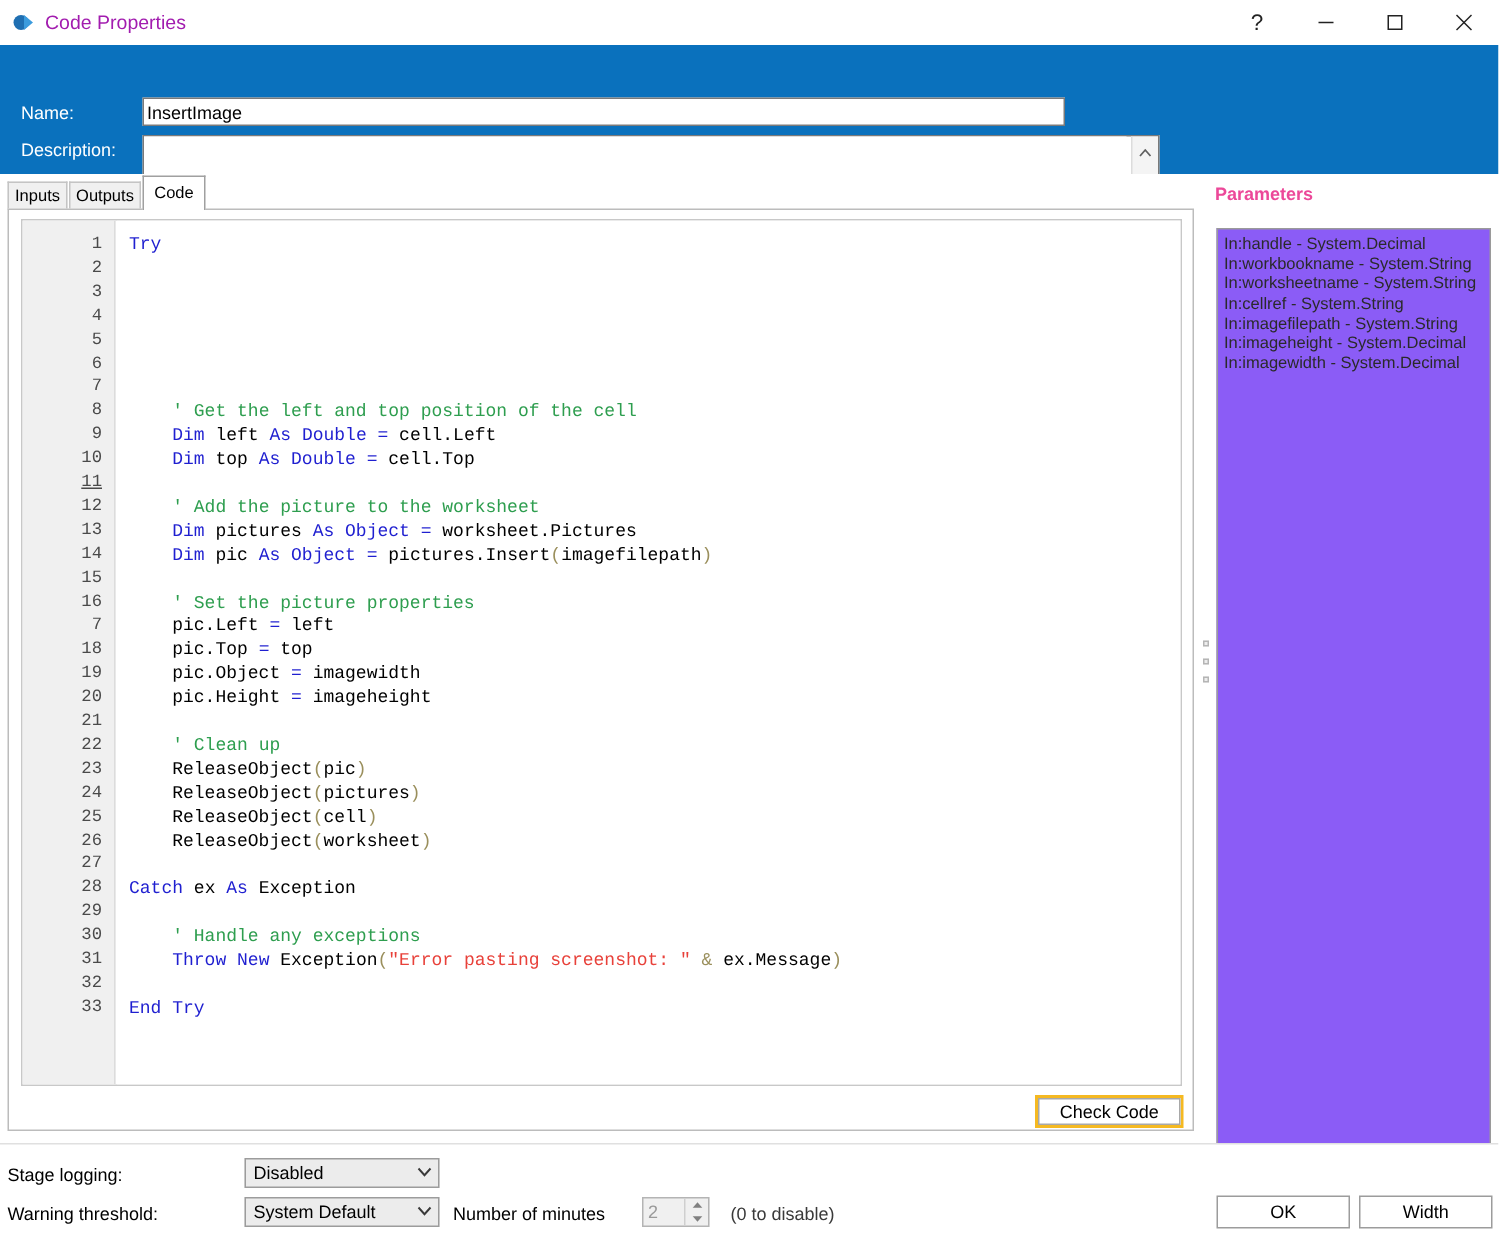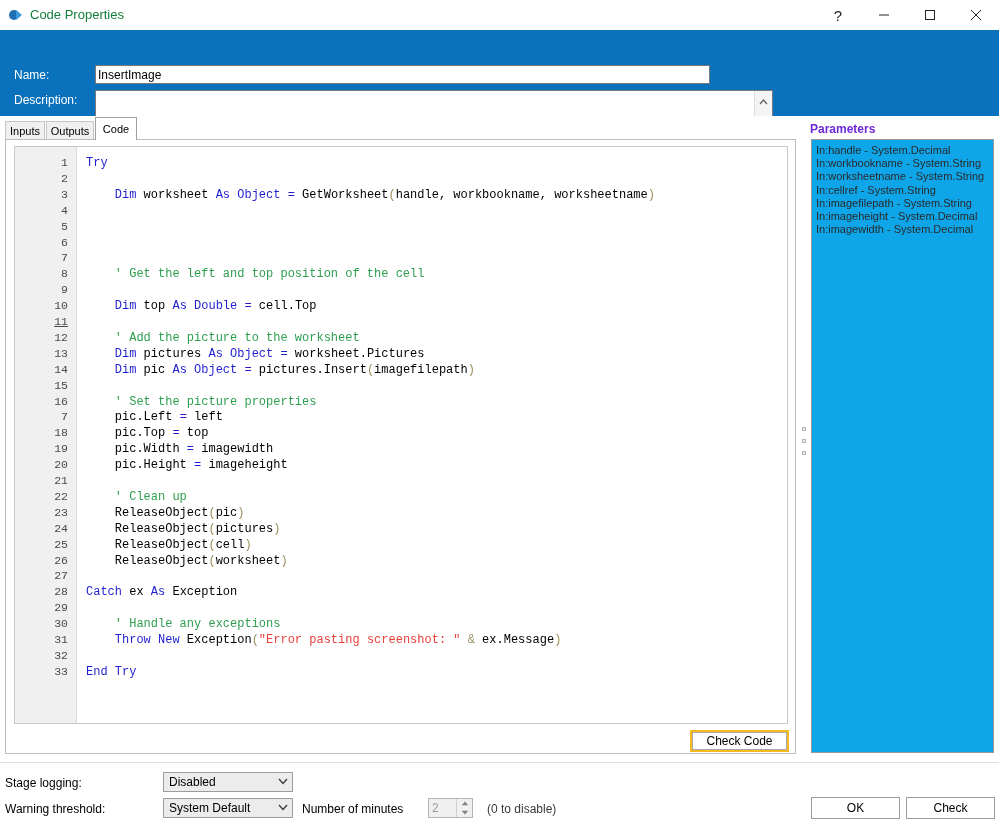--- a/index.html
+++ b/index.html
@@ -16,21 +16,21 @@
   #titlebar{
     position:absolute;left:0;top:0;width:999px;height:30px;
     background:#ffffff;
     border-bottom:1px solid #e8e8e8;
   }
   #app-icon{
     position:absolute;left:8px;top:7px;width:16px;height:16px;
   }
   #title-text{
     position:absolute;left:30px;top:7px;
-    font-size:13px;color:#15803d;
+    font-size:13px;color:#a21caf;
     white-space:nowrap;
   }
   .wbtn{
     position:absolute;top:0;height:30px;width:46px;
     display:flex;align-items:center;justify-content:center;
     color:#222;font-size:13px;
     cursor:default;
     background:transparent;border:none;
     font-family:"Liberation Sans", sans-serif;
   }
@@ -92,21 +92,21 @@
   .tab.sel{
     top:1px;height:23px;background:#ffffff;border-color:#a0a0a0;
     z-index:3;
   }
   #tab-inputs{left:5px;width:40px;}
   #tab-outputs{left:46px;width:48px;}
   #tab-code{left:95px;width:42px;}
 
   #params-title{
     position:absolute;left:810px;top:122px;
-    font-size:12px;font-weight:bold;color:#6d28d9;
+    font-size:12px;font-weight:bold;color:#ec4899;
   }
 
   
   #left-panel{
     position:absolute;left:5px;top:139px;width:791px;height:615px;
     background:#ffffff;border:1px solid #bcbcbc;box-sizing:border-box;
   }
   #code-box{
     position:absolute;left:8px;top:6px;width:774px;height:578px;
     border:1px solid #c8c8c8;background:#ffffff;box-sizing:border-box;
@@ -157,22 +157,22 @@
   #splitter .grip{
     position:absolute;left:3px;width:4px;height:4px;
     background:#ededed;border:1px solid #b5b5b5;box-sizing:border-box;
   }
   #splitter .g1{top:288px;}
   #splitter .g2{top:300px;}
   #splitter .g3{top:312px;}
 
   
   #params-box{
-    position:absolute;left:811px;top:139px;width:183px;height:614px;
-    background:#0ea5e9;border:1px solid #9a9a9a;box-sizing:border-box;
+    position:absolute;left:811px;top:152px;width:183px;height:614px;
+    background:#8b5cf6;border:1px solid #9a9a9a;box-sizing:border-box;
     overflow:hidden;
   }
   .pitem{
     position:absolute;left:4px;white-space:nowrap;
     font-size:11px;color:#2a2a2a;
     font-family:"Liberation Sans", sans-serif;
   }
 
   
   #bottom{
@@ -315,34 +315,34 @@
         <div class="ln" style="top: 438.3px;">28</div>
         <div class="ln" style="top: 454.2px;">29</div>
         <div class="ln" style="top: 470.1px;">30</div>
         <div class="ln" style="top: 486px;">31</div>
         <div class="ln" style="top: 501.9px;">32</div>
         <div class="ln" style="top: 517.8px;">33</div>
       </div>
     <div id="code-area">
         <div class="cl" style="top: 9px;"><span class="kw">Try</span></div>
         <div class="cl" style="top: 24.9px;"></div>
-        <div class="cl" style="top: 40.8px;"><span>    </span><span class="kw">Dim</span><span> worksheet </span><span class="kw">As</span><span> </span><span class="kw">Object</span><span> </span><span class="op">=</span><span> GetWorksheet</span><span class="pn">(</span><span>handle, workbookname, worksheetname</span><span class="pn">)</span></div>
         <div class="cl" style="top: 56.7px;"></div>
         <div class="cl" style="top: 104.4px;"></div>
         <div class="cl" style="top: 120.3px;"><span>    </span><span class="cm">' Get the left and top position of the cell</span></div>
+        <div class="cl" style="top: 136.2px;"><span>    </span><span class="kw">Dim</span><span> left </span><span class="kw">As</span><span> </span><span class="kw">Double</span><span> </span><span class="op">=</span><span> cell.Left</span></div>
         <div class="cl" style="top: 152.1px;"><span>    </span><span class="kw">Dim</span><span> top </span><span class="kw">As</span><span> </span><span class="kw">Double</span><span> </span><span class="op">=</span><span> cell.Top</span></div>
         <div class="cl" style="top: 168px;"></div>
         <div class="cl" style="top: 183.9px;"><span>    </span><span class="cm">' Add the picture to the worksheet</span></div>
         <div class="cl" style="top: 199.8px;"><span>    </span><span class="kw">Dim</span><span> pictures </span><span class="kw">As</span><span> </span><span class="kw">Object</span><span> </span><span class="op">=</span><span> worksheet.Pictures</span></div>
         <div class="cl" style="top: 215.7px;"><span>    </span><span class="kw">Dim</span><span> pic </span><span class="kw">As</span><span> </span><span class="kw">Object</span><span> </span><span class="op">=</span><span> pictures.Insert</span><span class="pn">(</span><span>imagefilepath</span><span class="pn">)</span></div>
         <div class="cl" style="top: 231.6px;"></div>
         <div class="cl" style="top: 247.5px;"><span>    </span><span class="cm">' Set the picture properties</span></div>
         <div class="cl" style="top: 263.4px;"><span>    pic.Left </span><span class="op">=</span><span> left</span></div>
         <div class="cl" style="top: 279.3px;"><span>    pic.Top </span><span class="op">=</span><span> top</span></div>
-        <div class="cl" style="top: 295.2px;"><span>    pic.Width </span><span class="op">=</span><span> imagewidth</span></div>
+        <div class="cl" style="top: 295.2px;"><span>    pic.Object </span><span class="op">=</span><span> imagewidth</span></div>
         <div class="cl" style="top: 311.1px;"><span>    pic.Height </span><span class="op">=</span><span> imageheight</span></div>
         <div class="cl" style="top: 327px;"></div>
         <div class="cl" style="top: 342.9px;"><span>    </span><span class="cm">' Clean up</span></div>
         <div class="cl" style="top: 358.8px;"><span>    ReleaseObject</span><span class="pn">(</span><span>pic</span><span class="pn">)</span></div>
         <div class="cl" style="top: 374.7px;"><span>    ReleaseObject</span><span class="pn">(</span><span>pictures</span><span class="pn">)</span></div>
         <div class="cl" style="top: 390.6px;"><span>    ReleaseObject</span><span class="pn">(</span><span>cell</span><span class="pn">)</span></div>
         <div class="cl" style="top: 406.5px;"><span>    ReleaseObject</span><span class="pn">(</span><span>worksheet</span><span class="pn">)</span></div>
         <div class="cl" style="top: 422.4px;"></div>
         <div class="cl" style="top: 438.3px;"><span class="kw">Catch</span><span> ex </span><span class="kw">As</span><span> Exception</span></div>
         <div class="cl" style="top: 454.2px;"></div>
@@ -403,13 +403,13 @@
     </span>
     <span class="spb" id="spb-down">
       <svg width="8" height="5" viewBox="0 0 8 5">
           <polygon points="4,4.5 0.8,0.8 7.2,0.8" fill="#808080"></polygon>
         </svg>
     </span>
   </div>
 </div>
 <span class="blabel" id="lbl-disable">(0 to disable)</span>
 <button class="dlgbtn" id="btn-ok">OK</button>
-<button class="dlgbtn" id="btn-cancel">Check</button>
+<button class="dlgbtn" id="btn-cancel">Width</button>
 
 </body></html>

